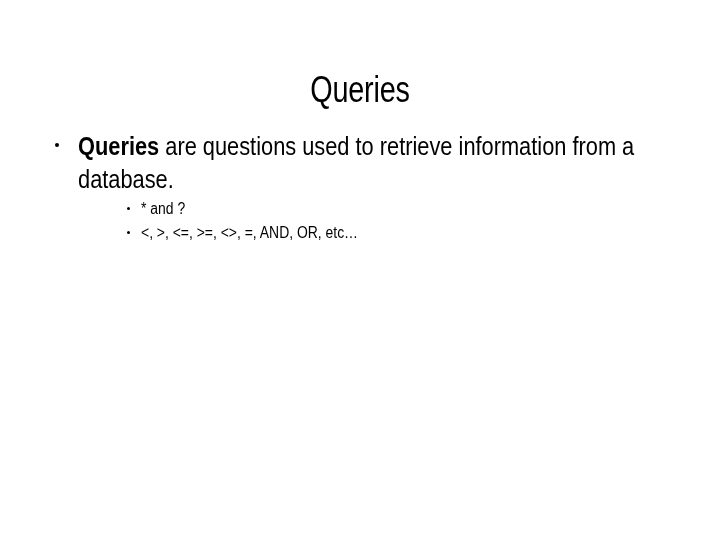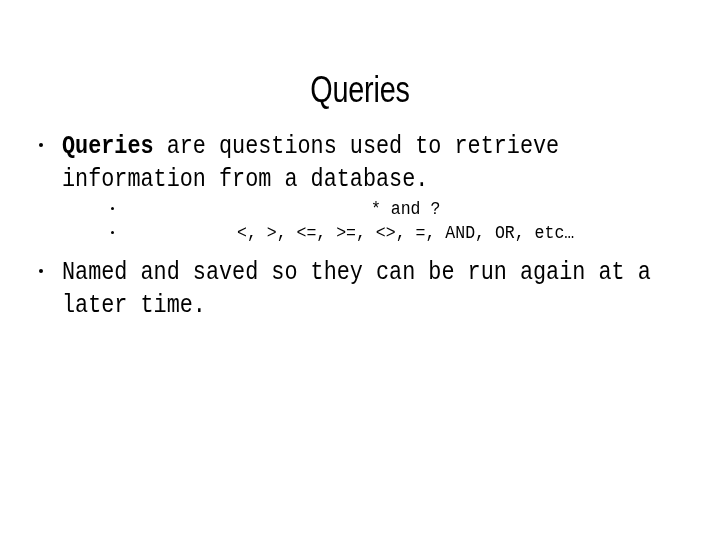--- a/index.html
+++ b/index.html
@@ -36,24 +36,23 @@
     font-weight: 400;
     letter-spacing: -0.2px;
     transform: scaleX(0.80);
     transform-origin: 50% 50%;
     white-space: nowrap;
   }
 
   
   .body-block {
     position: absolute;
-    left: 34px;
+    left: 50px;
     top: 130px;
     width: 652px;
-    font-family: Liberation Mono, monospace;
   }
 
   ul.level1 {
     list-style: none;
     margin: 0;
     padding: 0;
   }
 
   ul.level1 > li.bullet {
     position: relative;
@@ -85,24 +84,23 @@
   ul.level2 {
     list-style: none;
     margin: 2px 0 12px 0;
     padding: 0 0 0 76px;
   }
 
   ul.level2 > li.subbullet {
     position: relative;
     padding-left: 15px;
     margin: 0 0 2px 0;
-    font-size: 19px;
+    font-size: 16px;
     line-height: 22px;
     font-weight: 400;
-    text-align: center;
   }
 
   ul.level2 > li.subbullet > .stxt {
     display: block;
     transform: scaleX(0.87);
     transform-origin: 0 50%;
     width: 115%;
   }
 
   ul.level2 > li.subbullet > .dot {
@@ -139,21 +137,17 @@
         <li class="subbullet">
           <span class="dot"></span>
           <span class="stxt">* and ?</span>
         </li>
         <li class="subbullet">
           <span class="dot"></span>
           <span class="stxt">&lt;, &gt;, &lt;=, &gt;=, &lt;&gt;, =, AND, OR, etc…</span>
         </li>
       </ul>
 
-      <li class="bullet">
-        <span class="dot"></span>
-        <span class="btxt">Named and saved so they can be run again at a later time.</span>
-      </li>
 
     </ul>
   </div>
 
 </div>
 
 </body></html>

